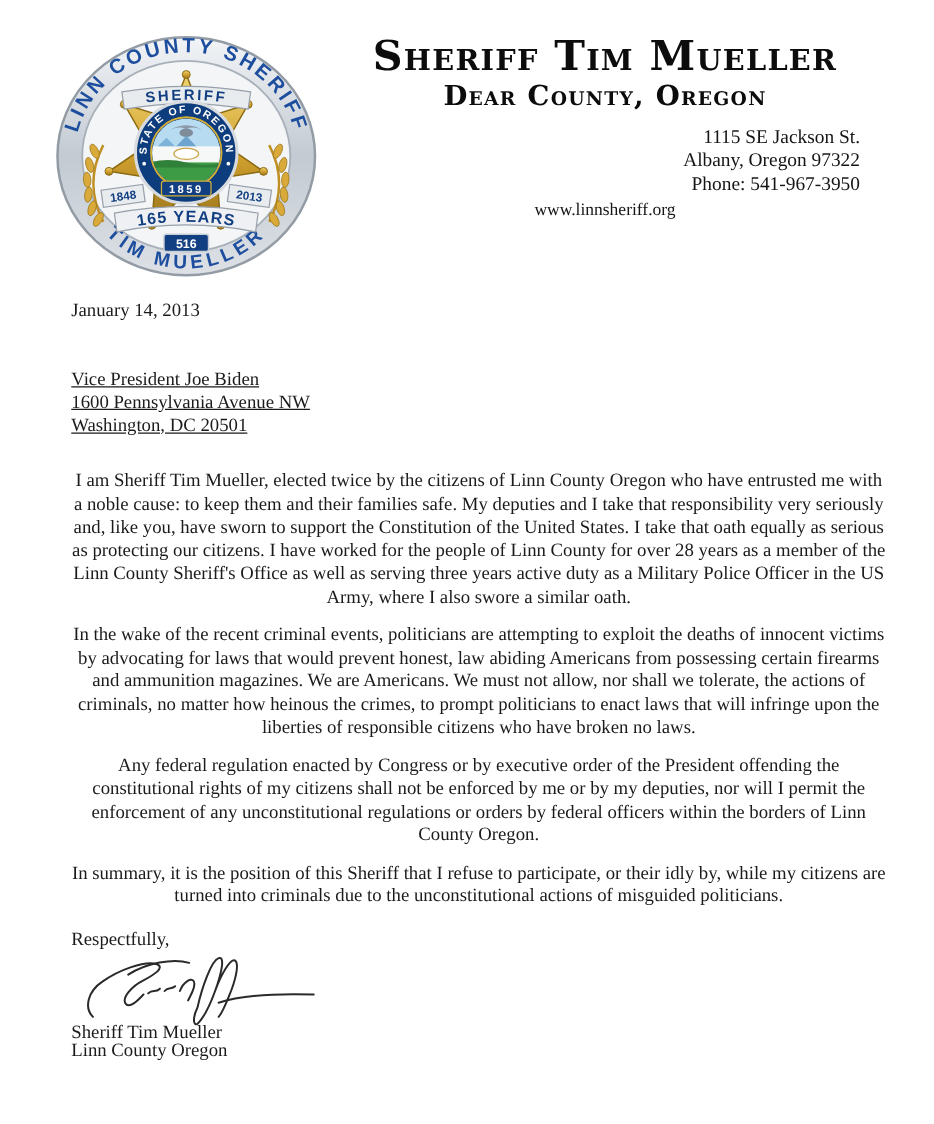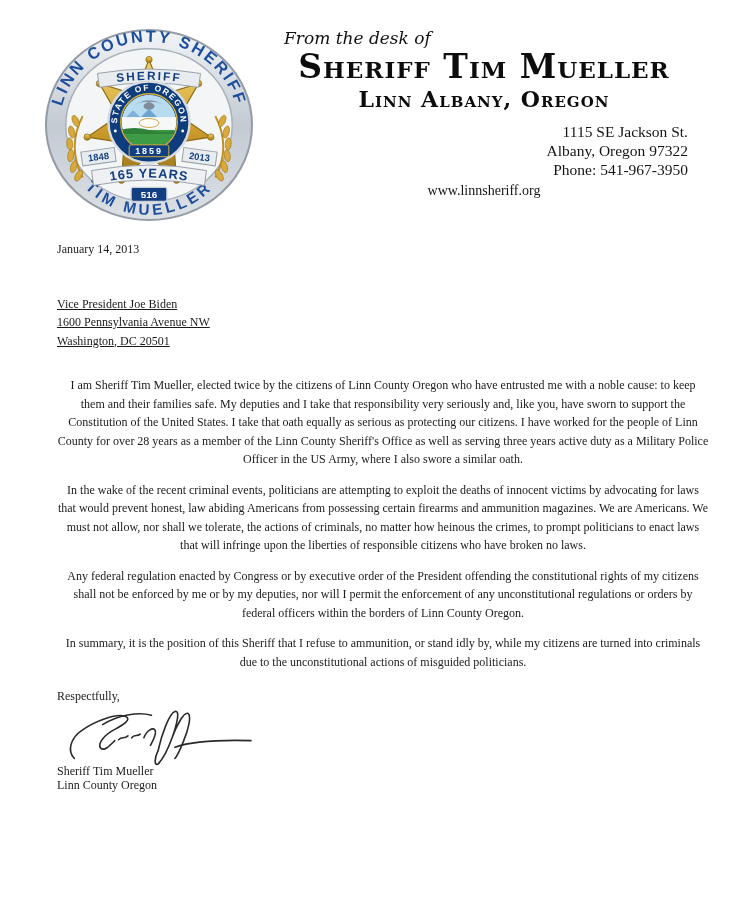--- a/index.html
+++ b/index.html
@@ -15,21 +15,21 @@
                 font-variant:small-caps;font-size:33px;letter-spacing:1px;
                 color:#0c0c0c;text-align:center;line-height:1.05;margin:0;}
   .jurisdiction{font-family:"DejaVu Serif",serif;font-weight:bold;
                 font-variant:small-caps;font-size:22px;letter-spacing:1px;
                 color:#0c0c0c;text-align:center;margin:1px 0 10px 0;}
   .contact{font-size:15.5px;line-height:19px;text-align:right;
            color:#151515;white-space:pre-line;margin:0;}
   .website{font-size:14px;line-height:22px;text-align:center;color:#151515;margin:1px 0 0 0;}
   
   .letter{position:absolute;left:57px;top:233px;width:652px;
-          font-size:12px;line-height:18.5px;color:#1b1b1b;}
+          font-size:15px;line-height:18.5px;color:#1b1b1b;}
   .letter p{margin:0;}
   .date{margin:7px 0 36px 0 !important;}
   .recipient{white-space:pre-line;margin:0 0 26px 0 !important;text-decoration:underline;}
   .salutation{margin:0 0 14px 0 !important;}
   .para{margin:0 0 12px 0 !important;text-align:center;}
   .para-last{margin:0 0 16px 0 !important;}
   .closing{margin:0;}
   .sig-svg{display:block;margin:-2px 0 0 6px;}
   .signer{white-space:pre-line;margin:-4px 0 0 0;line-height:18.5px;}
 </style>
@@ -139,42 +139,41 @@
       </text>
 
       <g>
         <rect x="90" y="162" width="36" height="14" rx="2" fill="#123f82" stroke="#c9cfd6" stroke-width="1.2"></rect>
         <text x="108" y="173" text-anchor="middle" font-family="Liberation Sans, sans-serif" font-weight="bold" font-size="10" fill="#ffffff">516</text>
       </g>
     </svg>
   </div>
 
   <div class="head-col">
-    <div class="from-line">From the desk of</div>
     <div class="sheriff-name">Sheriff Tim Mueller</div>
-    <div class="jurisdiction">Linn Albany, Oregon</div>
+    <div class="jurisdiction">Dear County, Oregon</div>
     <p class="contact">1115 SE Jackson St.
 Albany, Oregon 97322
 Phone: 541-967-3950</p>
     <div class="website">www.linnsheriff.org</div>
   </div>
 </div>
 
 <div class="letter">
   <p class="date">January 14, 2013</p>
 
   <p class="recipient">Vice President Joe Biden
 1600 Pennsylvania Avenue NW
 Washington, DC 20501</p>
 
 
   <p class="para">I am Sheriff Tim Mueller, elected twice by the citizens of Linn County Oregon who have entrusted me with a noble cause: to keep them and their families safe. My deputies and I take that responsibility very seriously and, like you, have sworn to support the Constitution of the United States. I take that oath equally as serious as protecting our citizens. I have worked for the people of Linn County for over 28 years as a member of the Linn County Sheriff's Office as well as serving three years active duty as a Military Police Officer in the US Army, where I also swore a similar oath.</p>
   <p class="para">In the wake of the recent criminal events, politicians are attempting to exploit the deaths of innocent victims by advocating for laws that would prevent honest, law abiding Americans from possessing certain firearms and ammunition magazines. We are Americans. We must not allow, nor shall we tolerate, the actions of criminals, no matter how heinous the crimes, to prompt politicians to enact laws that will infringe upon the liberties of responsible citizens who have broken no laws.</p>
   <p class="para">Any federal regulation enacted by Congress or by executive order of the President offending the constitutional rights of my citizens shall not be enforced by me or by my deputies, nor will I permit the enforcement of any unconstitutional regulations or orders by federal officers within the borders of Linn County Oregon.</p>
-  <p class="para para-last">In summary, it is the position of this Sheriff that I refuse to ammunition, or stand idly by, while my citizens are turned into criminals due to the unconstitutional actions of misguided politicians.</p>
+  <p class="para para-last">In summary, it is the position of this Sheriff that I refuse to participate, or their idly by, while my citizens are turned into criminals due to the unconstitutional actions of misguided politicians.</p>
 
   <p class="closing">Respectfully,</p>
 
   <svg class="sig-svg" width="205" height="62" viewBox="0 0 210 66" xmlns="http://www.w3.org/2000/svg">
     <g fill="none" stroke="#2a2a2a" stroke-width="1.7" stroke-linecap="round">
       <path d="M 8,58 C 0,50 4,36 16,28 C 30,18 52,10 62,13 C 70,16 60,22 51,27 C 41,32 32,42 36,47 C 40,51 47,43 51,39"></path>
       <path d="M 38,22 C 54,12 76,8 90,12"></path>
       <path d="M 55,38 C 59,34 61,38 65,34 M 69,36 C 72,32 75,35 78,32"></path>
       <path d="M 82,36 C 85,28 92,24 94,28 C 96,32 91,40 89,44"></path>
       <path d="M 97,50 C 101,32 109,10 115,8 C 121,6 117,22 112,36 C 107,50 101,60 97,64 C 93,66 93,58 97,50 M 112,36 C 117,22 125,8 129,10 C 133,13 129,28 124,40 C 120,50 117,56 115,58"></path>

